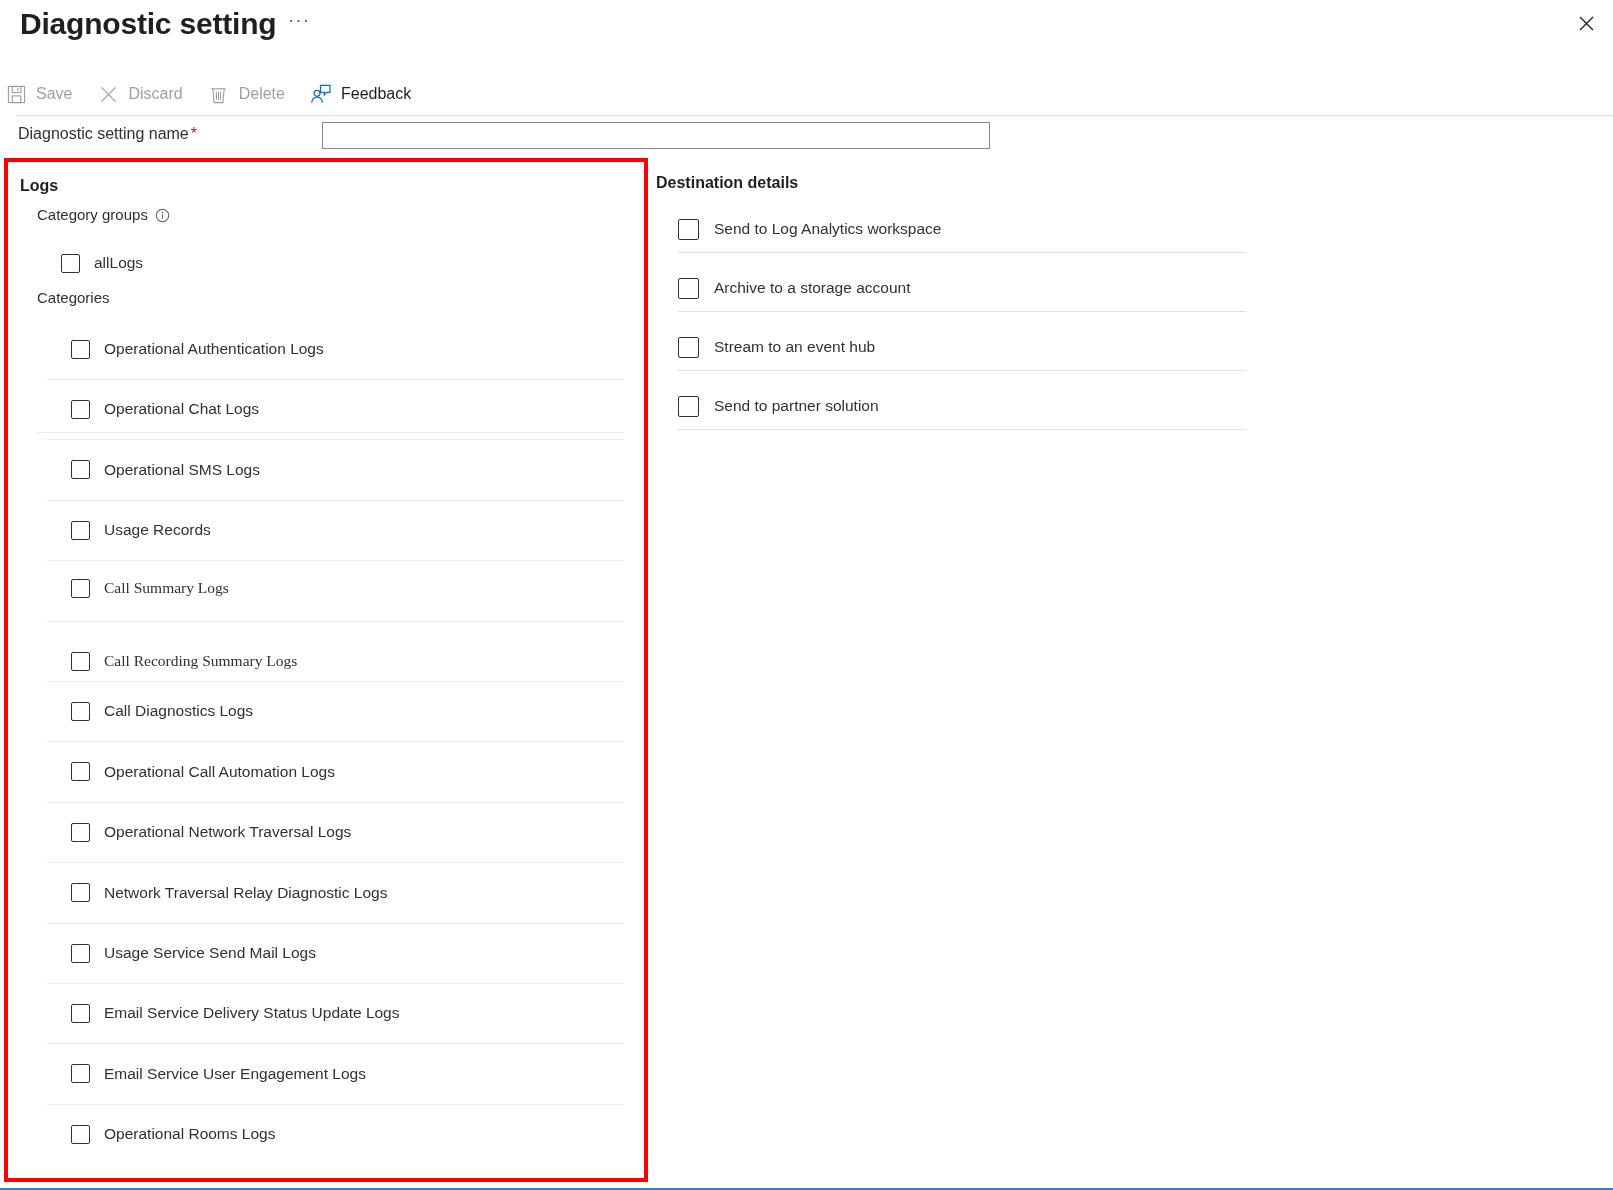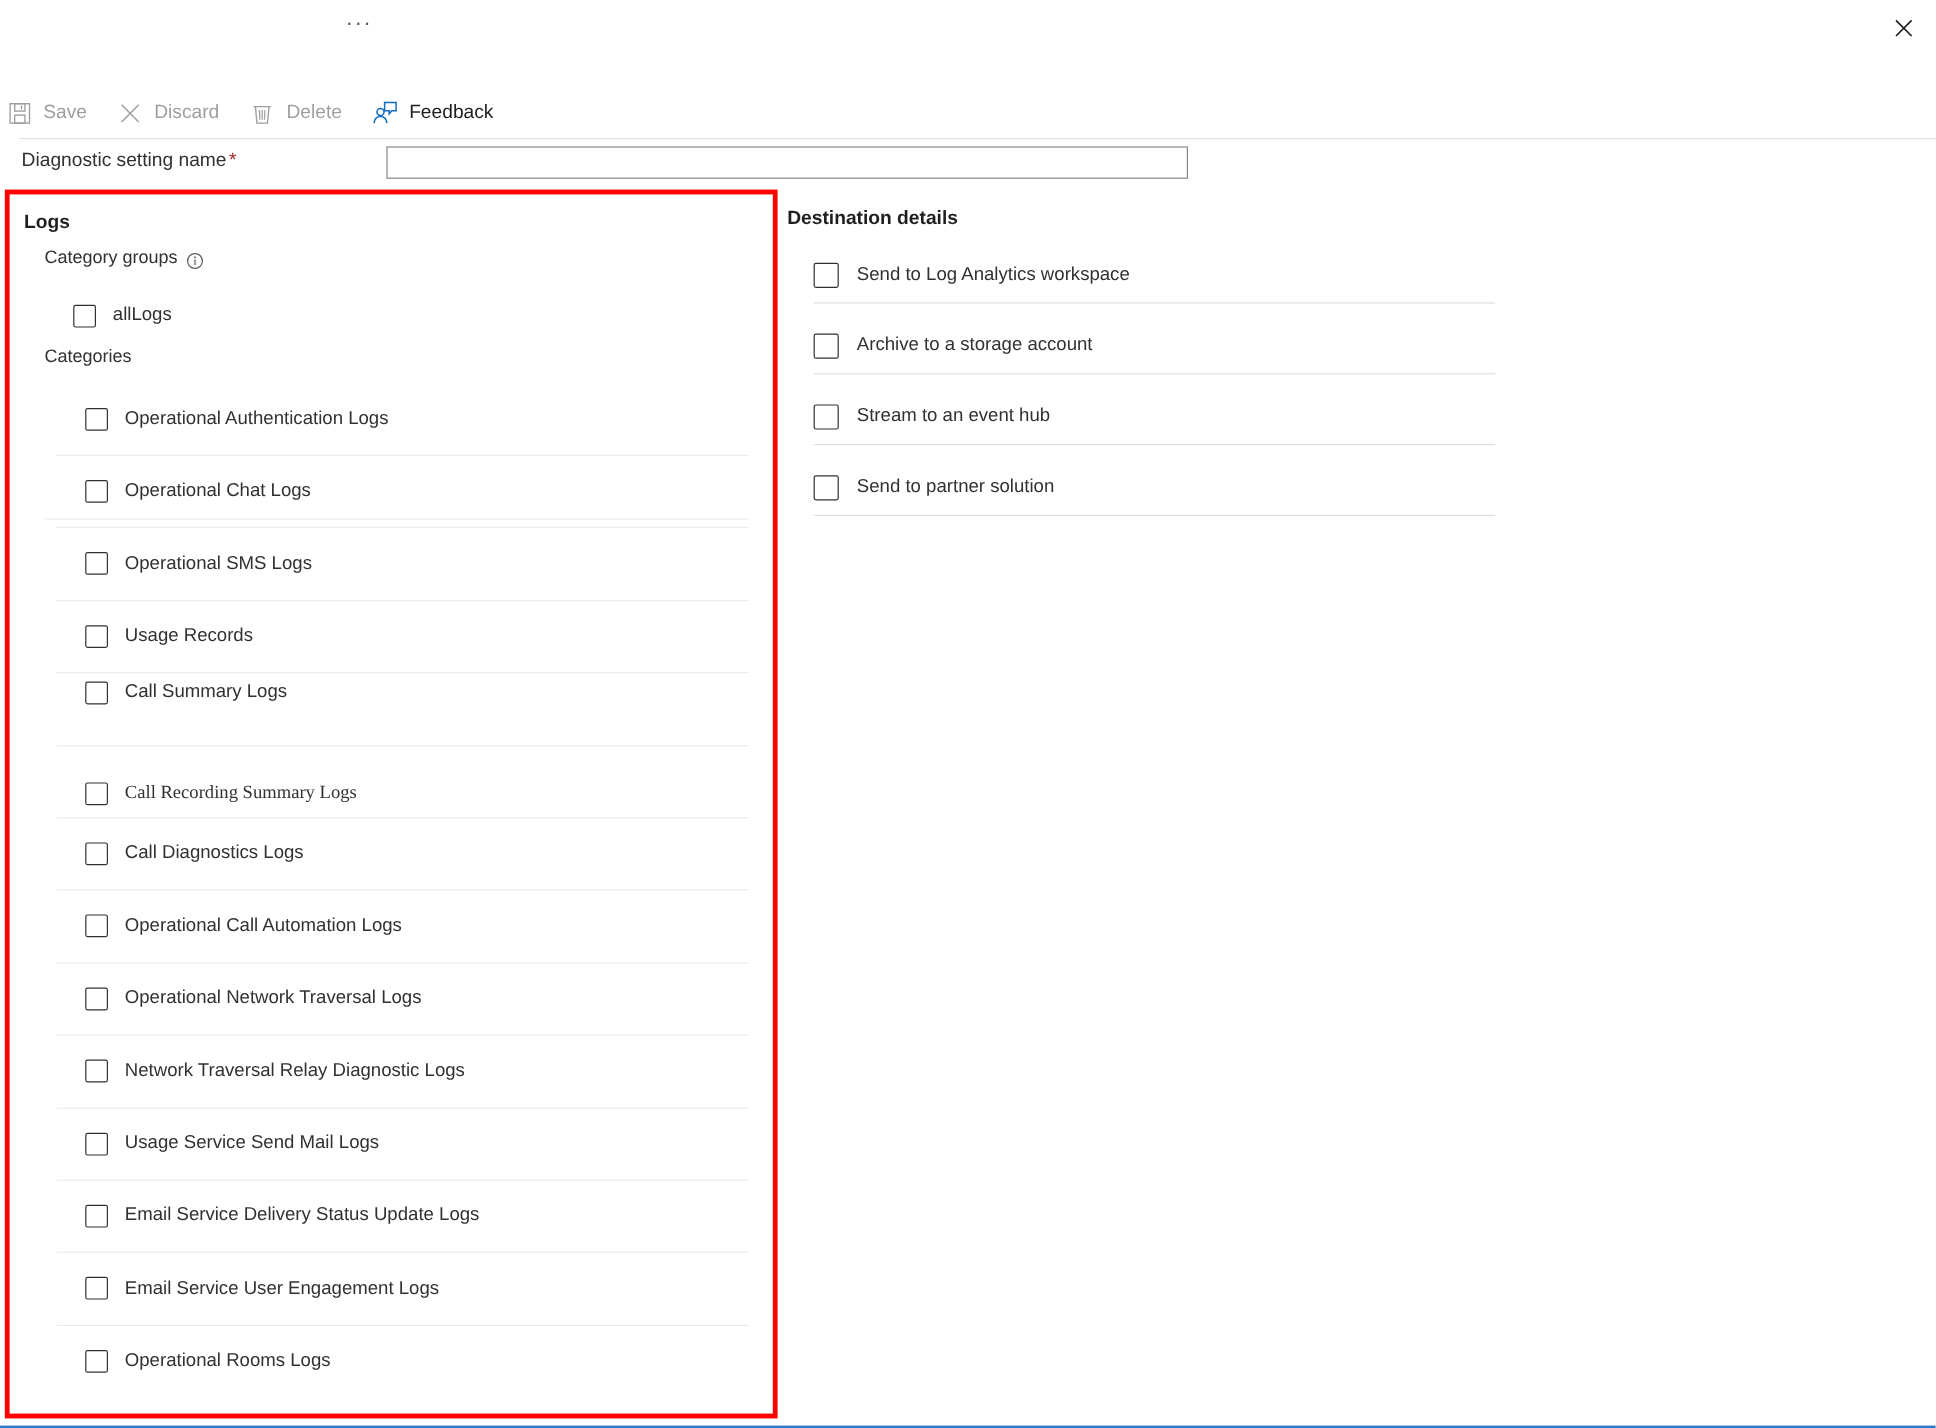--- a/index.html
+++ b/index.html
@@ -171,21 +171,21 @@
     position: absolute;
     left: 16px;
     top: 18px;
   }
   .group-label {
     position: absolute;
     font-size: 15px;
     color: #323130;
     line-height: 20px;
     display: flex;
-    align-items: flex-end;
+    align-items: center;
     gap: 7px;
   }
   .cat-groups-label { left: 33px; top: 47px; }
   .categories-label { left: 33px; top: 130px; }
 
   .info-icon {
     display: inline-flex;
     align-items: center;
     justify-content: center;
     width: 16px;
@@ -283,20 +283,21 @@
     bottom: 0;
     width: 1613px;
     height: 2px;
     background: #2b7cd3;
   }
 </style>
 </head>
 <body>
 
 <div class="titlebar">
+  <div class="page-title">Diagnostic setting</div>
   <div class="title-ellipsis">···</div>
   <div class="close-btn">
     <svg width="15" height="15" viewBox="0 0 15 15">
       <path d="M1 1 L14 14 M14 1 L1 14" stroke="#201f1e" stroke-width="1.4" fill="none"></path>
     </svg>
   </div>
 </div>
 
 <div class="commandbar">
 
@@ -395,21 +396,21 @@
       <div class="cb-row cat-row" style="top: 281.8px;">
         <span class="cb-box"></span>
         <span class="cb-text">Operational SMS Logs</span>
       </div>
       <div class="row-sep cat-sep" style="top: 341.8px;"></div>
       <div class="cb-row cat-row" style="top: 342.2px;">
         <span class="cb-box"></span>
         <span class="cb-text">Usage Records</span>
       </div>
       <div class="row-sep cat-sep" style="top: 402.2px;"></div>
-      <div class="cb-row cat-row" style="top: 389px;">
+      <div class="cb-row cat-row" style="top: 400px; font-family: Liberation Serif, serif;">
         <span class="cb-box"></span>
         <span class="cb-text">Call Summary Logs</span>
       </div>
       <div class="row-sep cat-sep" style="top: 462.6px;"></div>
       <div class="cb-row cat-row" style="top: 473px; font-family: Liberation Serif, serif;">
         <span class="cb-box"></span>
         <span class="cb-text">Call Recording Summary Logs</span>
       </div>
       <div class="row-sep cat-sep" style="top: 523px;"></div>
       <div class="cb-row cat-row" style="top: 523.4px;">

